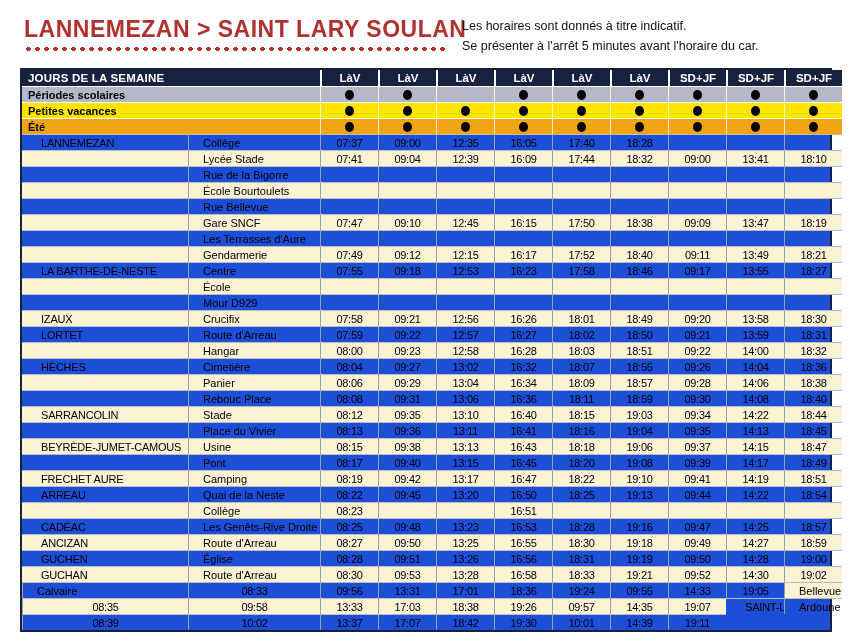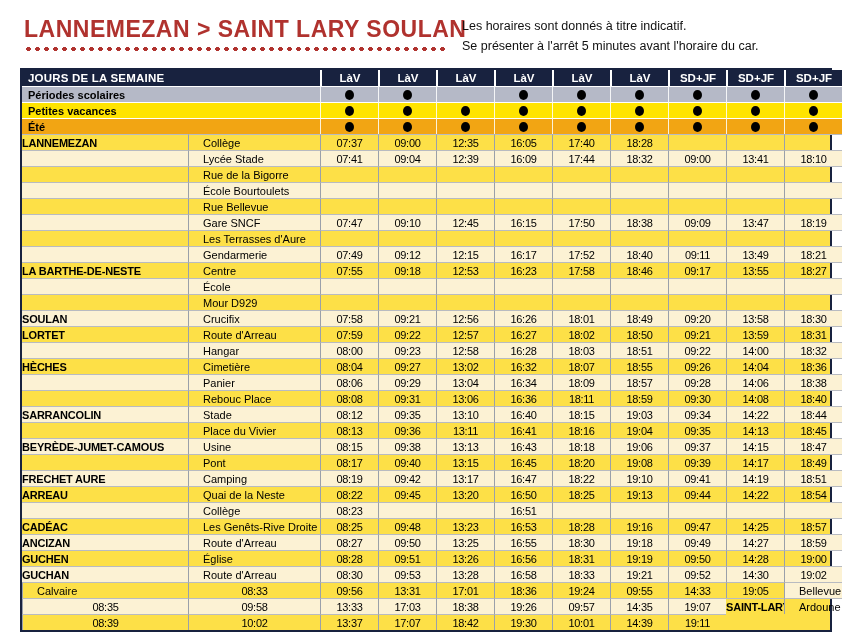--- a/index.html
+++ b/index.html
@@ -11,35 +11,35 @@
   .title-block { position:absolute; left:24px; top:16px; width:424px; }
   .title-block h1 { font-size:23px; font-weight:bold; color:#b0322e; letter-spacing:.5px; white-space:nowrap; }
   .dotted { margin-top:3px; width:421px; height:6px;
             background-image:radial-gradient(circle, #b0322e 0 2.2px, rgba(0,0,0,0) 2.3px);
             background-size:9px 6px; background-repeat:repeat-x; background-position:0 50%; }
   .note { position:absolute; left:462px; top:16px; width:396px; font-size:12.5px; color:#111; line-height:20px; }
 
   
   .tbl { position:absolute; left:20px; top:68px; width:812px;
          display:grid; grid-template-columns:166px 132px repeat(9, 58px);
-         grid-auto-rows:16px; border:2px solid #18223f; background:#fde047; }
+         grid-auto-rows:16px; border:2px solid #18223f; background:#1d4ed8; }
   .cell { height:16px; display:flex; align-items:center; font-size:11px; color:#000; overflow:hidden; white-space:nowrap; }
 
   
   .hd { background:#18223f; color:#fff; font-weight:bold; }
   .hd-days { grid-column:1 / span 2; padding-left:6px; font-size:11.5px; letter-spacing:.2px; }
   .hd.day { justify-content:center; border-left:2px solid #fff; font-size:11.5px; }
 
   
   .plabel { grid-column:span 2; font-weight:bold; padding-left:6px; border-top:1px solid #fff; }
   .pdot { justify-content:center; border-left:1px solid rgba(255,255,255,.85); border-top:1px solid #fff; }
   .dot { width:9px; height:10px; border-radius:50%; background:#000; }
 
   
-  .commune { font-weight:bold; padding-left:0; letter-spacing:-.2px; border-top:1px solid #b8bbc1; }
+  .commune { font-weight:normal; padding-left:19px; letter-spacing:-.2px; border-top:1px solid #b8bbc1; }
   .stop { padding-left:14px; border-left:1px solid #9aa0aa; border-top:1px solid #b8bbc1; }
   .time { justify-content:center; border-left:1px solid #9aa0aa; border-top:1px solid #b8bbc1; letter-spacing:-.3px; }
   .cream { background:#fcf2d4; }
 </style>
 </head>
 <body>
 
 <div class="page">
 
   <div class="title-block">
@@ -260,21 +260,21 @@
       <div class="cell stop">Mour D929</div>
       <div class="cell time"></div>
       <div class="cell time"></div>
       <div class="cell time"></div>
       <div class="cell time"></div>
       <div class="cell time"></div>
       <div class="cell time"></div>
       <div class="cell time"></div>
       <div class="cell time"></div>
       <div class="cell time"></div>
-      <div class="cell commune cream">SOULAN</div>
+      <div class="cell commune cream">IZAUX</div>
       <div class="cell stop cream">Crucifix</div>
       <div class="cell time cream">07:58</div>
       <div class="cell time cream">09:21</div>
       <div class="cell time cream">12:56</div>
       <div class="cell time cream">16:26</div>
       <div class="cell time cream">18:01</div>
       <div class="cell time cream">18:49</div>
       <div class="cell time cream">09:20</div>
       <div class="cell time cream">13:58</div>
       <div class="cell time cream">18:30</div>

